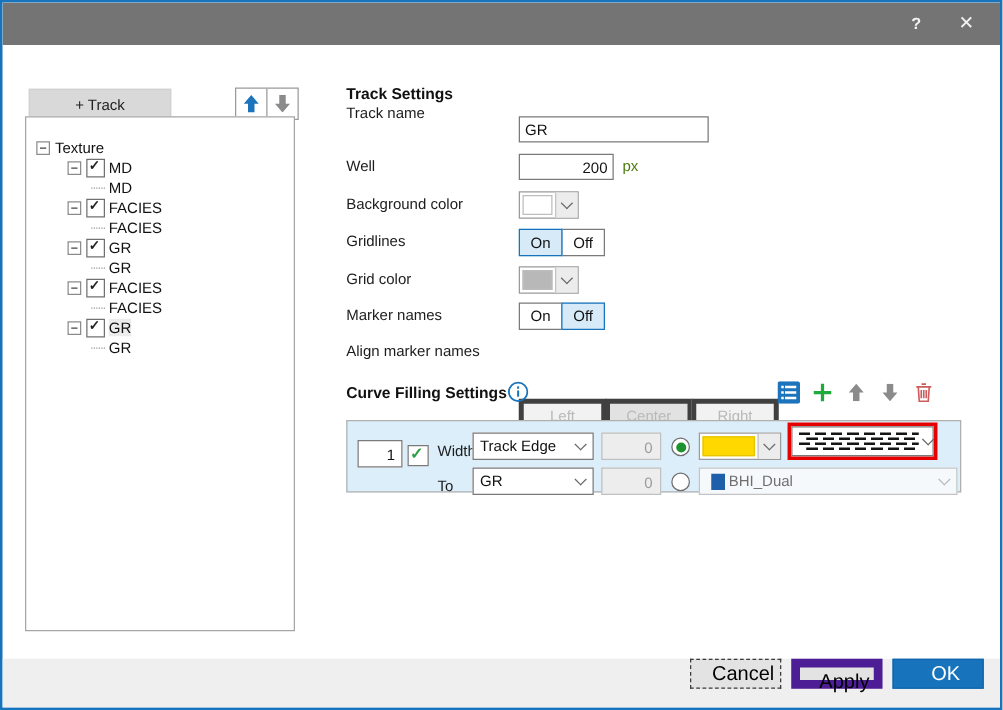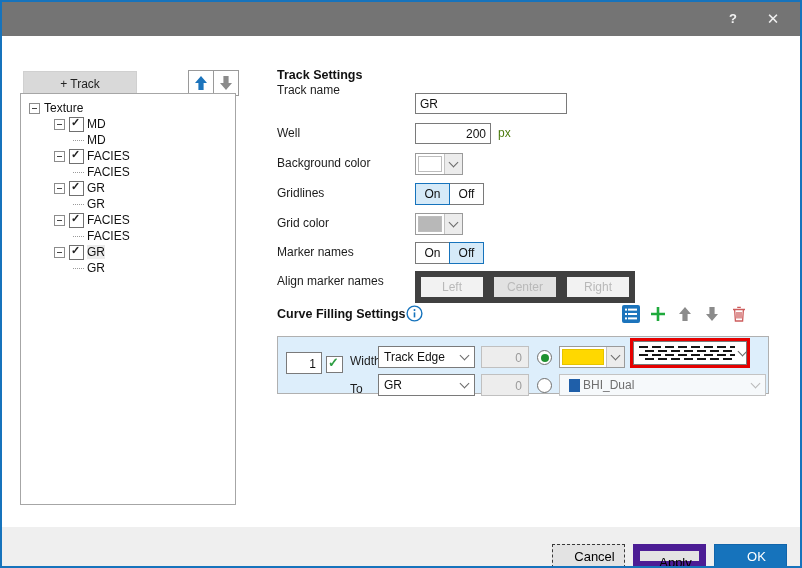--- a/index.html
+++ b/index.html
@@ -8,21 +8,21 @@
   .titlebar{position:absolute;left:0;top:0;right:0;height:34px;background:#747474;color:#fff;}
   .titlebar .title{position:absolute;left:20px;top:0;line-height:34px;font-size:12.5px;}
   .tbtn{position:absolute;top:0;height:34px;line-height:34px;color:#f2f2f2;font-size:13px;text-align:center;width:26px;cursor:default;}
   .tbtn.help{right:54px;font-weight:bold;}
   .tbtn.close{right:14px;font-size:15px;}
   
   .addtrack{position:absolute;left:21px;top:69px;width:112px;height:24px;background:#d9d9d9;border:1px solid #d0d0d0;font-size:12px;color:#222;text-align:center;line-height:24px;}
   .updown{position:absolute;left:186px;top:68px;display:flex;border:1px solid #9a9a9a;background:#fff;}
   .udbtn{width:24px;height:24px;display:flex;align-items:center;justify-content:center;}
   .udbtn + .udbtn{border-left:1px solid #9a9a9a;}
-  .treepanel{position:absolute;left:18px;top:91px;width:216px;height:412px;background:#fff;border:1px solid #a6a6a6;padding-top:6px;box-sizing:border-box;overflow:hidden;}
+  .treepanel{position:absolute;left:18px;top:91px;width:216px;height:412px;background:#fff;border:1px solid #a6a6a6;padding-top:16px;box-sizing:border-box;overflow:hidden;}
   .trow{height:16px;display:flex;align-items:center;font-size:12px;color:#111;white-space:nowrap;}
   .expander{width:9px;height:9px;border:1px solid #8c8c8c;background:#fff;box-sizing:content-box;position:relative;margin-right:4px;flex:0 0 auto;}
   .expander::after{content:"";position:absolute;left:2px;top:4px;width:5px;height:1px;background:#444;}
   .cb{width:13px;height:13px;border:1px solid #707070;background:#fff;position:relative;margin-right:3px;flex:0 0 auto;}
   .cb.checked::after{content:"✓";position:absolute;left:1px;top:-2px;font-size:11px;color:#222;font-weight:bold;}
   .dots{width:11px;height:1px;border-bottom:1px dotted #9a9a9a;margin-right:3px;flex:0 0 auto;}
   .trow.sel .tlabel{background:#ececec;}
   
   .rp-label{position:absolute;font-size:12px;color:#1c1c1c;}
   .heading{position:absolute;font-size:12.5px;font-weight:bold;color:#111;}
@@ -30,21 +30,21 @@
   .tinput.num{text-align:right;}
   .colorcombo{position:absolute;height:22px;border:1px solid #9a9a9a;background:#fff;display:flex;box-sizing:border-box;}
   .swatch{flex:1;margin:2px;border:1px solid #bdbdbd;}
   .chevbtn{width:17px;border-left:1px solid #c2c2c2;background:#ececec;display:flex;align-items:center;justify-content:center;}
   .chev{width:6px;height:6px;border-right:1.6px solid #6a6a6a;border-bottom:1.6px solid #6a6a6a;transform:rotate(45deg);margin-top:-3px;}
   .toggle{position:absolute;display:flex;font-size:12px;}
   .tgbtn{width:33px;height:20px;line-height:20px;text-align:center;border:1px solid #7a7a7a;background:#fff;color:#111;}
   .tgbtn.selected{background:#d6eaf8;border:1px solid #1673bc;position:relative;z-index:1;}
   .tgbtn + .tgbtn{margin-left:-1px;}
   .alignbtns{position:absolute;display:flex;font-size:12px;}
-  .albtn{width:62px;height:20px;line-height:20px;text-align:center;border:6px solid #404040;background:#f2f2f2;color:#b9b9b9;}
+  .albtn{width:62px;height:20px;line-height:20px;text-align:center;border:4px solid #404040;background:#f2f2f2;color:#b9b9b9;margin-top:48px;}
   .albtn + .albtn{margin-left:-1px;}
   .albtn.center{background:#e2e2e2;}
   
   .cf-tools{position:absolute;left:620px;top:303px;display:flex;align-items:center;gap:9px;}
   .tool{width:18px;height:18px;display:flex;align-items:center;justify-content:center;}
   
   .fillbox{position:absolute;left:275px;top:334px;width:492px;height:58px;background:#ddeefb;border:1px solid #b0b0b0;box-sizing:border-box;}
   .numbox{position:absolute;left:8px;top:15px;width:36px;height:22px;border:1px solid #7a7a7a;background:#fff;font-size:12px;text-align:right;line-height:22px;padding-right:5px;box-sizing:border-box;color:#111;}
   .fcb{position:absolute;left:48px;top:19px;width:15px;height:15px;border:1px solid #7a7a7a;background:#fff;}
   .fcb::after{content:"✓";position:absolute;left:1px;top:-2px;font-size:13px;color:#2f9e44;font-weight:bold;}
@@ -58,21 +58,21 @@
   .redbox{position:absolute;left:352px;top:1px;width:120px;height:30px;border:3px solid #e60000;background:#fff;box-sizing:border-box;}
   .patcombo{position:absolute;inset:0;border:1px solid #7a7a7a;background:#fff;display:flex;align-items:center;box-sizing:border-box;}
   .pattern{flex:1;padding:3px 2px 2px 3px;}
   .dashrow{height:2px;margin:0 2px 2px 2px;background:repeating-linear-gradient(90deg,#151515 0 9px,transparent 9px 13px);}
   .dashrow.off{margin-left:8px;}
   .curvecombo{position:absolute;left:281px;top:37px;width:207px;height:22px;border:1px solid #c3c3c3;background:#f6f9fb;display:flex;align-items:center;font-size:12px;color:#6f6f6f;box-sizing:border-box;}
   .curveswatch{width:11px;height:13px;background:#1f5fa9;margin:0 3px 0 9px;flex:0 0 auto;}
   .curvecombo .chev{margin-left:auto;margin-right:6px;border-color:#b9b9b9;}
   
   .footer{position:absolute;left:0;right:0;bottom:0;height:39px;background:#efefef;}
-  .fbtn{position:absolute;top:17px;width:73px;height:24px;font-size:13px;text-align:center;line-height:23px;box-sizing:border-box;padding-left:12px;}
+  .fbtn{position:absolute;top:0;width:73px;height:24px;font-size:16px;text-align:center;line-height:23px;box-sizing:border-box;padding-left:12px;}
   .fbtn.cancel{left:550px;background:#e3e3e3;border:1px dashed #3a3a3a;}
   .fbtn.apply{left:631px;background:#e3e3e3;border:7px solid #4c1d95;}
   .fbtn.ok{left:712px;background:#1673bc;border:1px solid #1165ab;color:#fff;}
   .pxunit{position:absolute;font-size:12px;color:#4d7c0f;}
 </style>
 </head>
 <body>
 
 <div class="dialog">
 

